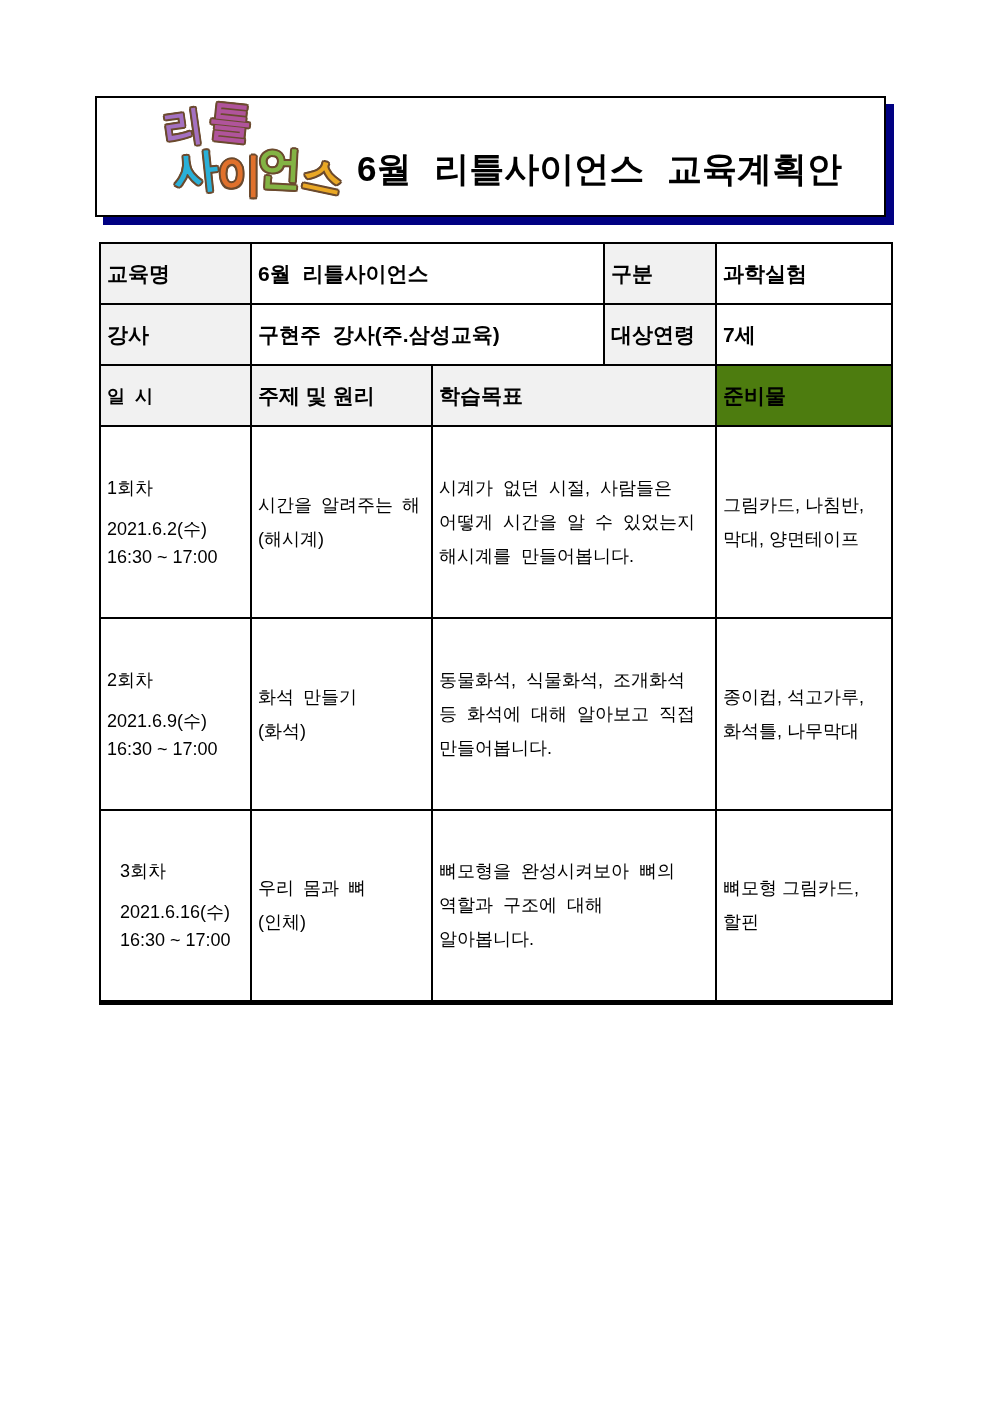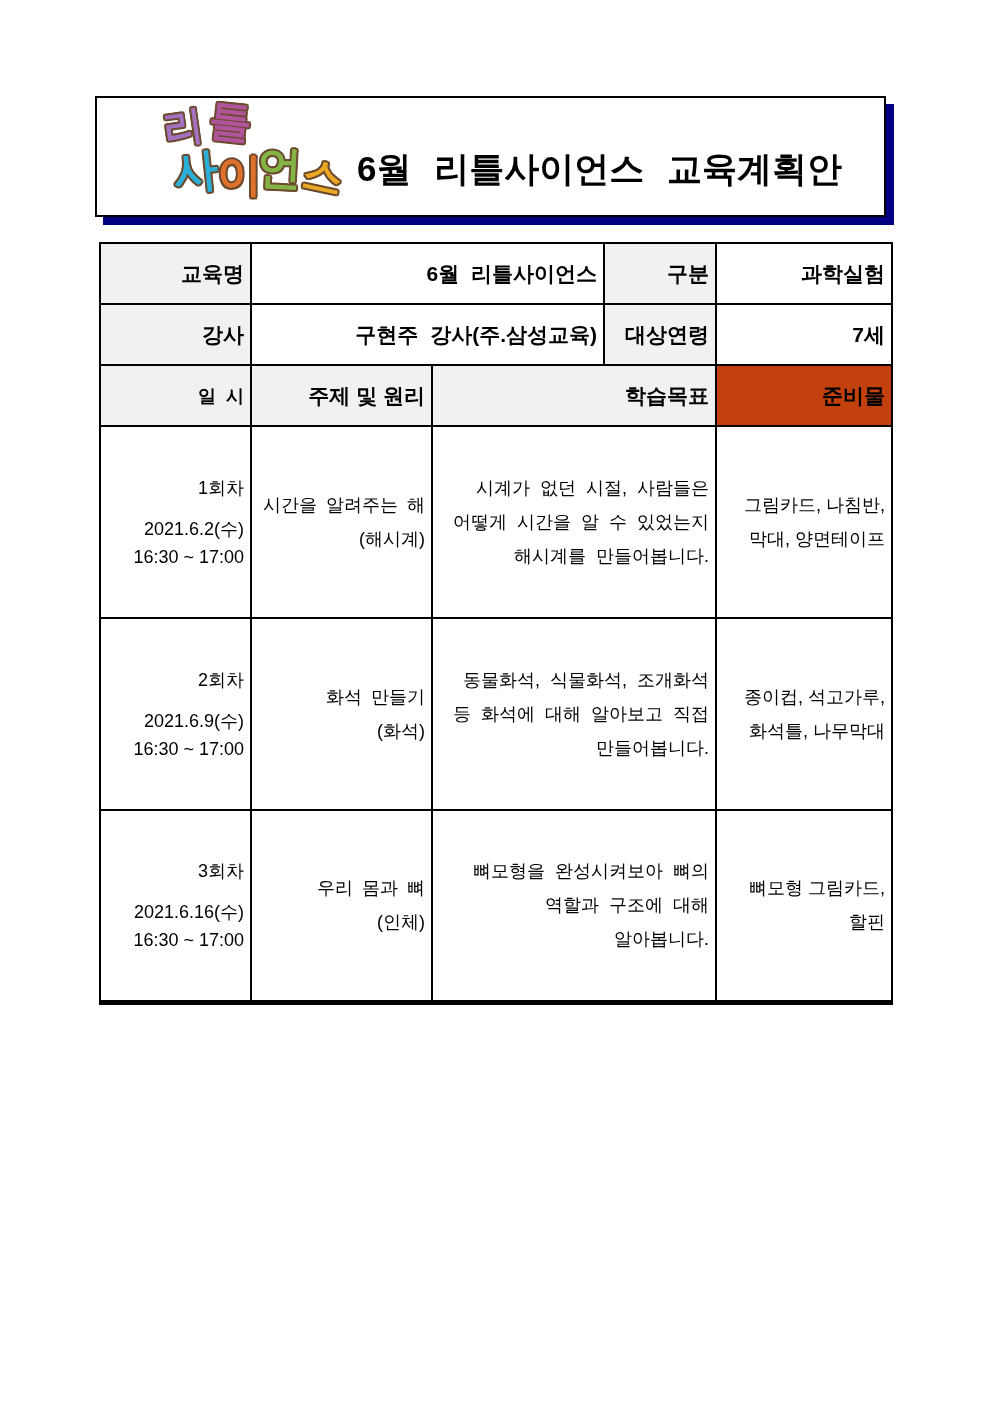--- a/index.html
+++ b/index.html
@@ -25,21 +25,21 @@
     position:absolute;left:260px;top:48px;margin:0;
     font-size:35px;font-weight:bold;word-spacing:13px;white-space:nowrap;
   }
 
   
   .plan-table{
     position:absolute;left:99px;top:242px;width:792px;
     border-collapse:collapse;table-layout:fixed;background:#fff;
   }
   .plan-table th,.plan-table td{
-    border:2px solid #be185d;padding:2px 6px;text-align:right;vertical-align:middle;
+    border:2px solid #be185d;padding:2px 6px;text-align:left;vertical-align:middle;
     overflow:hidden;
   }
   .plan-table tr:last-child th,.plan-table tr:last-child td{border-bottom-width:5px;}
   .r-info{height:61px;}
   .r-head{height:61px;}
   .r-data{height:192px;}
   .lbl{font-size:21px;font-weight:bold;}
   .val{font-size:21px;font-weight:bold;word-spacing:6px;}
   .cell{font-size:18px;line-height:34px;white-space:pre-wrap;}
   .topic{word-spacing:4px;border-radius:23px;}
@@ -85,21 +85,21 @@
       <th class="lbl" style="border-color: rgb(0, 0, 0); background: rgb(241, 241, 241);">강사</th>
       <td class="val" colspan="2" style="border-color: rgb(0, 0, 0);">구현주  강사(주.삼성교육)</td>
       <th class="lbl" style="border-color: rgb(0, 0, 0); background: rgb(241, 241, 241);">대상연령</th>
       <td class="val" style="border-color: rgb(0, 0, 0);">7세</td>
     </tr>
 
     <tr class="r-head">
       <th class="lbl cell" style="border-color: rgb(0, 0, 0); background: rgb(241, 241, 241); margin-top: 24px;">일  시</th>
       <th class="lbl" style="border-color: rgb(0, 0, 0); background: rgb(241, 241, 241);">주제 및 원리</th>
       <th class="lbl" colspan="2" style="border-color: rgb(0, 0, 0); background: rgb(241, 241, 241);">학습목표</th>
-      <th class="lbl" style="border-color: rgb(0, 0, 0); background: #c2410c;">준비물</th>
+      <th class="lbl" style="border-color: rgb(0, 0, 0); background: #4d7c0f;">준비물</th>
     </tr>
 
     <tr class="r-data">
       <td class="dt" style="border-color: rgb(0, 0, 0);">
         <div class="dt-no">1회차</div>
         <div>2021.6.2(수)</div>
         <div>16:30 ~ 17:00</div>
       </td>
       <td class="cell topic" style="border-color: rgb(0, 0, 0);">시간을 알려주는 해
 (해시계)</td>

